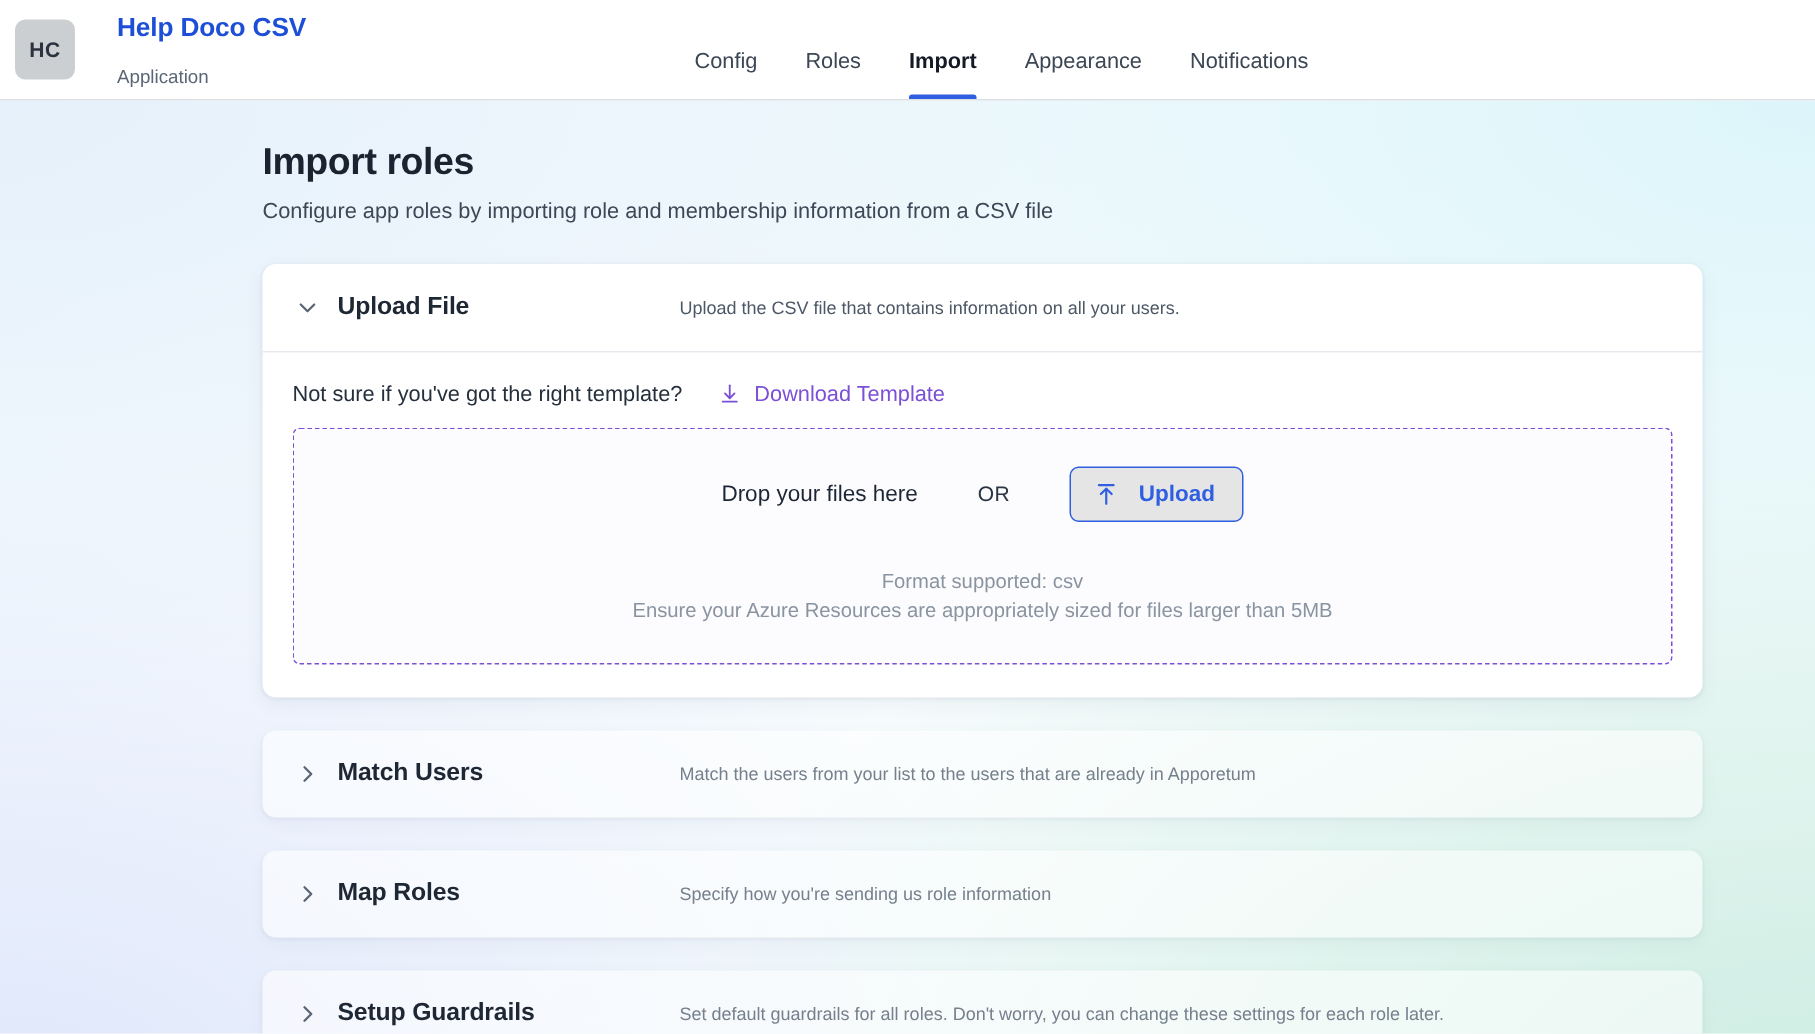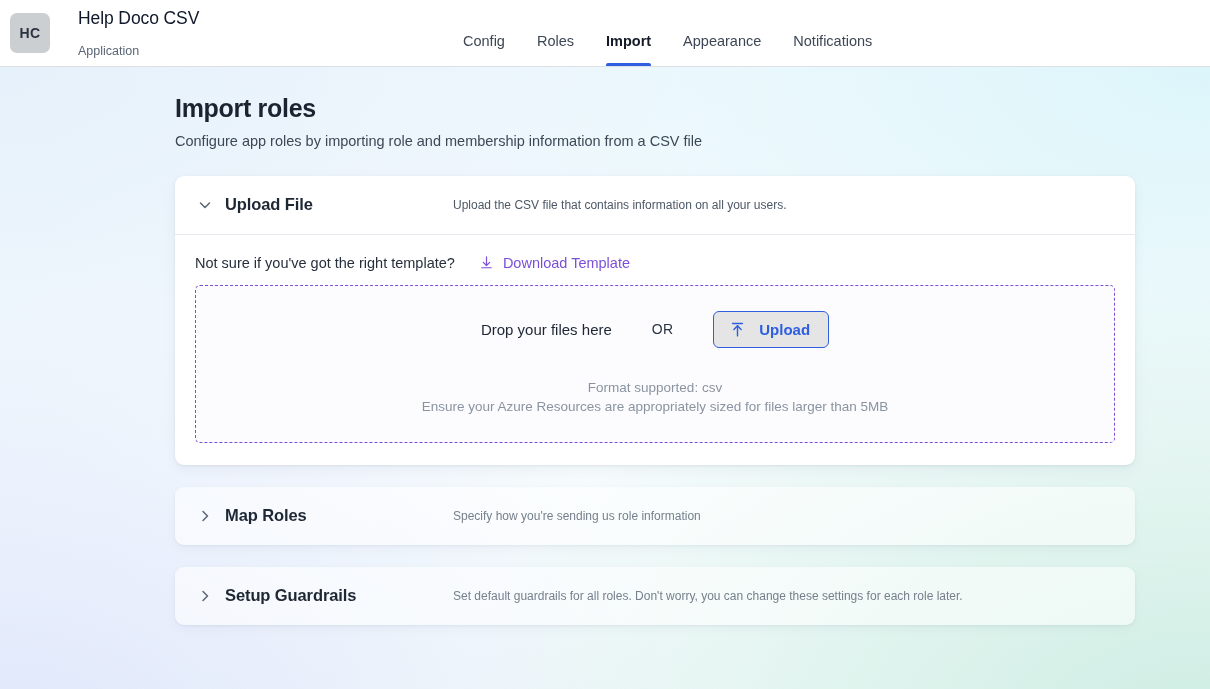--- a/index.html
+++ b/index.html
@@ -45,22 +45,22 @@
     letter-spacing: 0.3px;
     display: flex;
     align-items: center;
     justify-content: center;
     flex: none;
   }
 
   .app-text { display: flex; flex-direction: column; line-height: 1.15; }
   .app-title {
     font-size: 17.5px;
-    font-weight: 400;
-    color: #0f172a;
+    font-weight: 700;
+    color: #1d4ed8;
     letter-spacing: -0.1px;
   }
   .app-subtitle {
     font-size: 12.5px;
     color: #5a6676;
     margin-top: 16px;
   }
 
   .nav {
     position: absolute;
@@ -348,20 +348,31 @@
 
             <div class="drop-meta">
               <div>Format supported: csv</div>
               <div>Ensure your Azure Resources are appropriately sized for files larger than 5MB</div>
             </div>
           </div>
 
         </div>
       </div>
 
+      <div class="section collapsed">
+        <div class="section-header">
+          <span class="chev">
+            <svg width="16" height="16" viewBox="0 0 16 16" fill="none">
+              <path d="M6 3.5 L10.5 8 L6 12.5" stroke="currentColor" stroke-width="1.5" stroke-linecap="round" stroke-linejoin="round"></path>
+            </svg>
+          </span>
+          <span class="section-title">Match Users</span>
+          <span class="section-desc">Match the users from your list to the users that are already in Apporetum</span>
+        </div>
+      </div>
 
       <div class="section collapsed">
         <div class="section-header">
           <span class="chev">
             <svg width="16" height="16" viewBox="0 0 16 16" fill="none">
               <path d="M6 3.5 L10.5 8 L6 12.5" stroke="currentColor" stroke-width="1.5" stroke-linecap="round" stroke-linejoin="round"></path>
             </svg>
           </span>
           <span class="section-title">Map Roles</span>
           <span class="section-desc">Specify how you're sending us role information</span>

